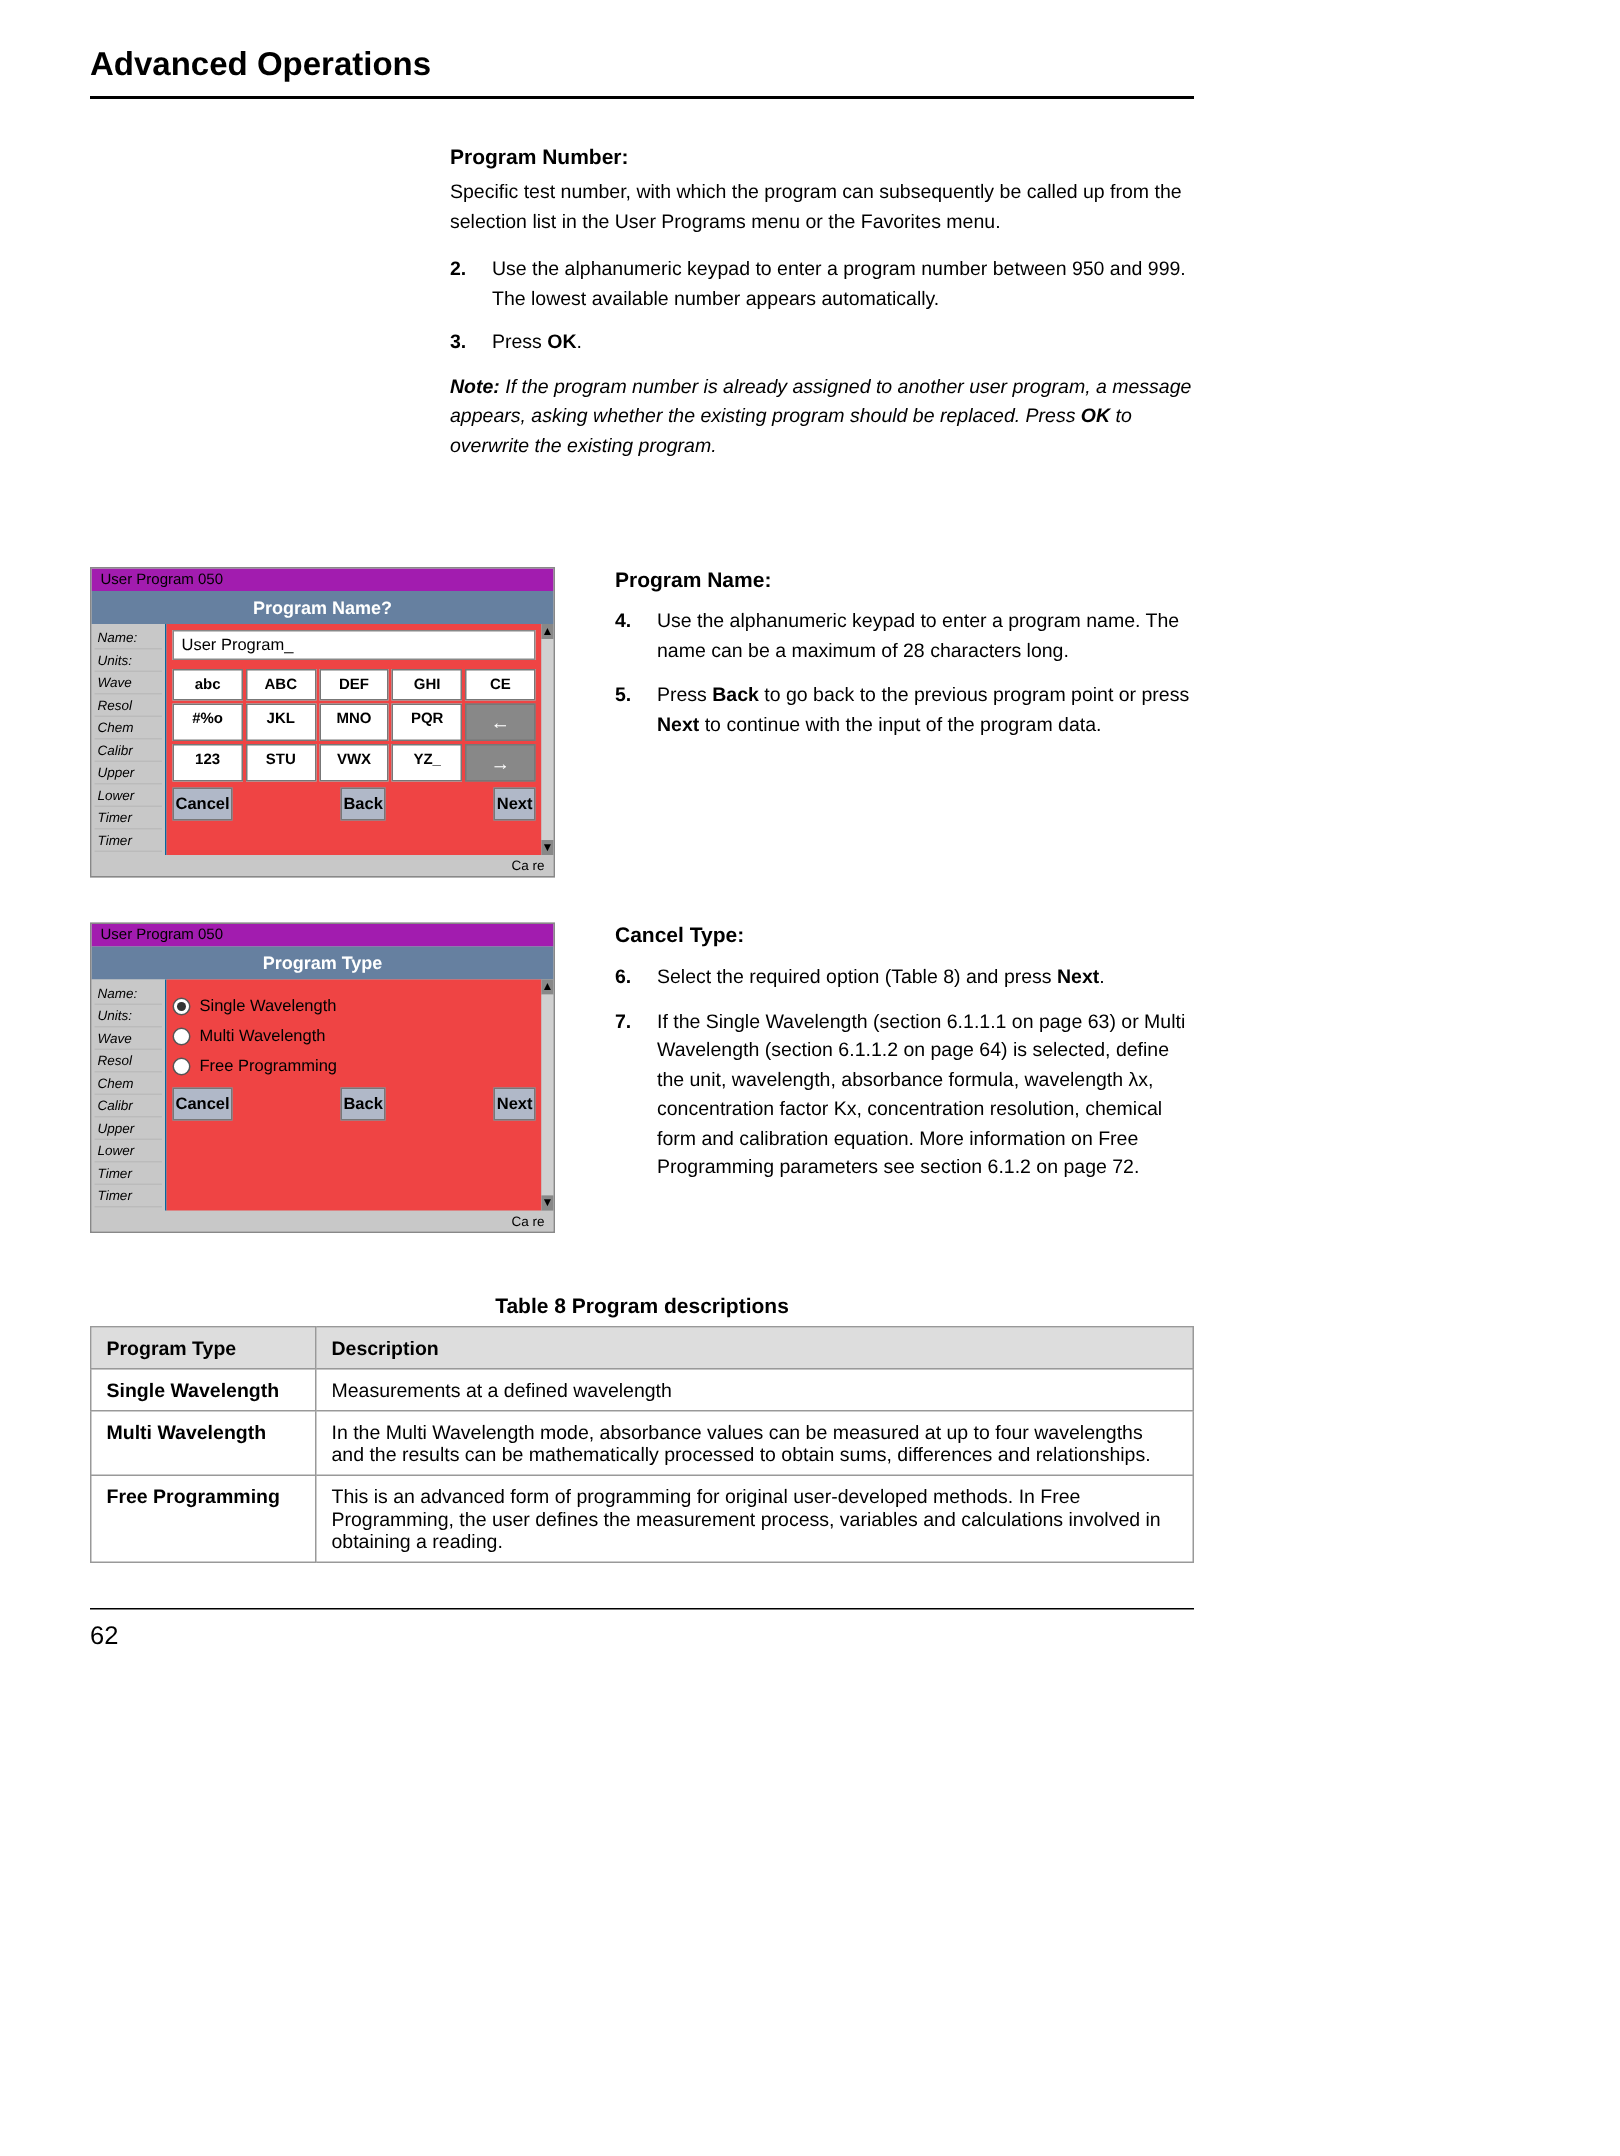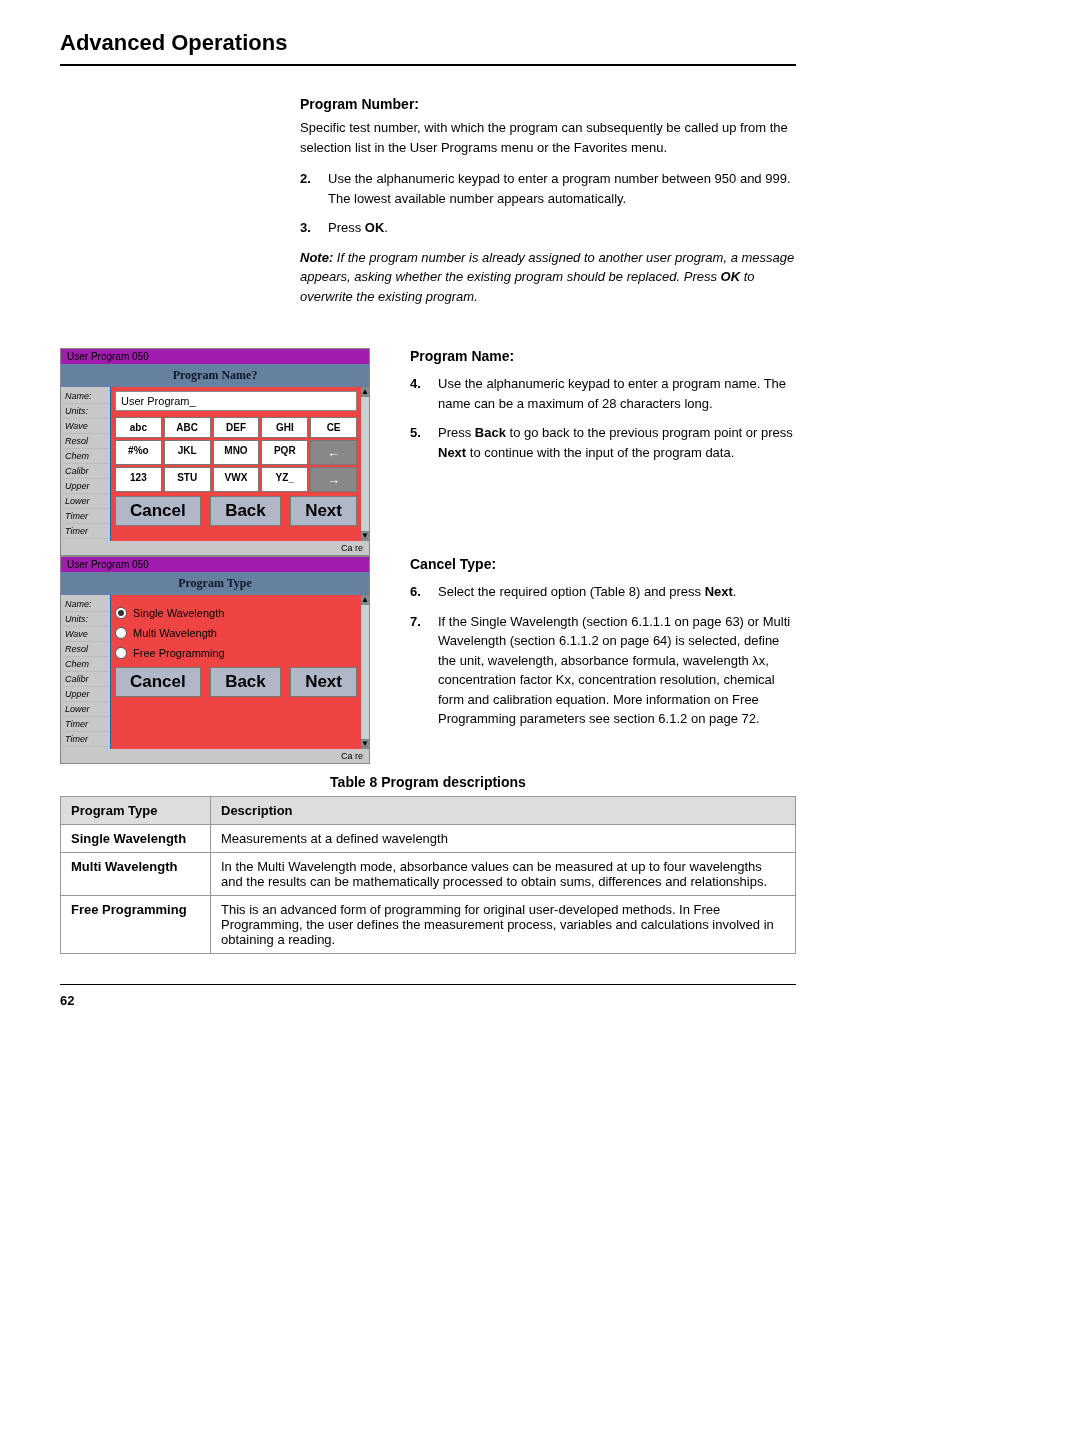--- a/index.html
+++ b/index.html
@@ -28,20 +28,21 @@
     }
     .page-header h1 {
       font-size: 22px;
       font-weight: bold;
     }
 
     
     .content-area {
       display: flex;
       flex-direction: column;
+      gap: 30px;
     }
 
     
     .section-row {
       display: flex;
       gap: 40px;
       align-items: flex-start;
     }
 
     .section-right {
@@ -95,26 +96,25 @@
       border: 1px solid #888;
       background: #c8c8c8;
       width: 310px;
       font-size: 11px;
       overflow: hidden;
       position: relative;
     }
 
     .ui-title-bar {
       background: #6680a0;
-      color: #0f172a;
+      color: #ffffff;
       text-align: center;
       font-weight: bold;
       font-size: 12px;
       padding: 4px 8px;
-      font-family: Liberation Serif, serif;
     }
 
     .ui-top-bar {
       background: #a21caf;
       font-size: 10px;
       padding: 2px 6px;
       display: flex;
       justify-content: space-between;
     }
 
@@ -177,22 +177,22 @@
 
     .ui-button-row {
       display: flex;
       justify-content: space-between;
       margin-top: 4px;
     }
 
     .ui-btn {
       background: #b0b8c8;
       border: 1px solid #777;
-      padding: 4px 14px;
-      font-size: 17px;
+      padding: 4px 1px;
+      font-size: 11px;
       font-weight: bold;
     }
 
     .ui-scrollbar {
       width: 8px;
       background: #b0b0b0;
       display: flex;
       flex-direction: column;
       align-items: center;
     }
@@ -280,22 +280,22 @@
       font-weight: bold;
       white-space: nowrap;
       width: 150px;
     }
 
     
     .page-footer {
       border-top: 1px solid #000;
       margin-top: 30px;
       padding-top: 8px;
-      font-weight: bold;
-      font-size: 13px;
+      font-weight: normal;
+      font-size: 17px;
     }
   </style>
 </head>
 <body>
 
 <div class="page-container">
 
   <div class="page-header">
     <h1>Advanced Operations</h1>
   </div>

